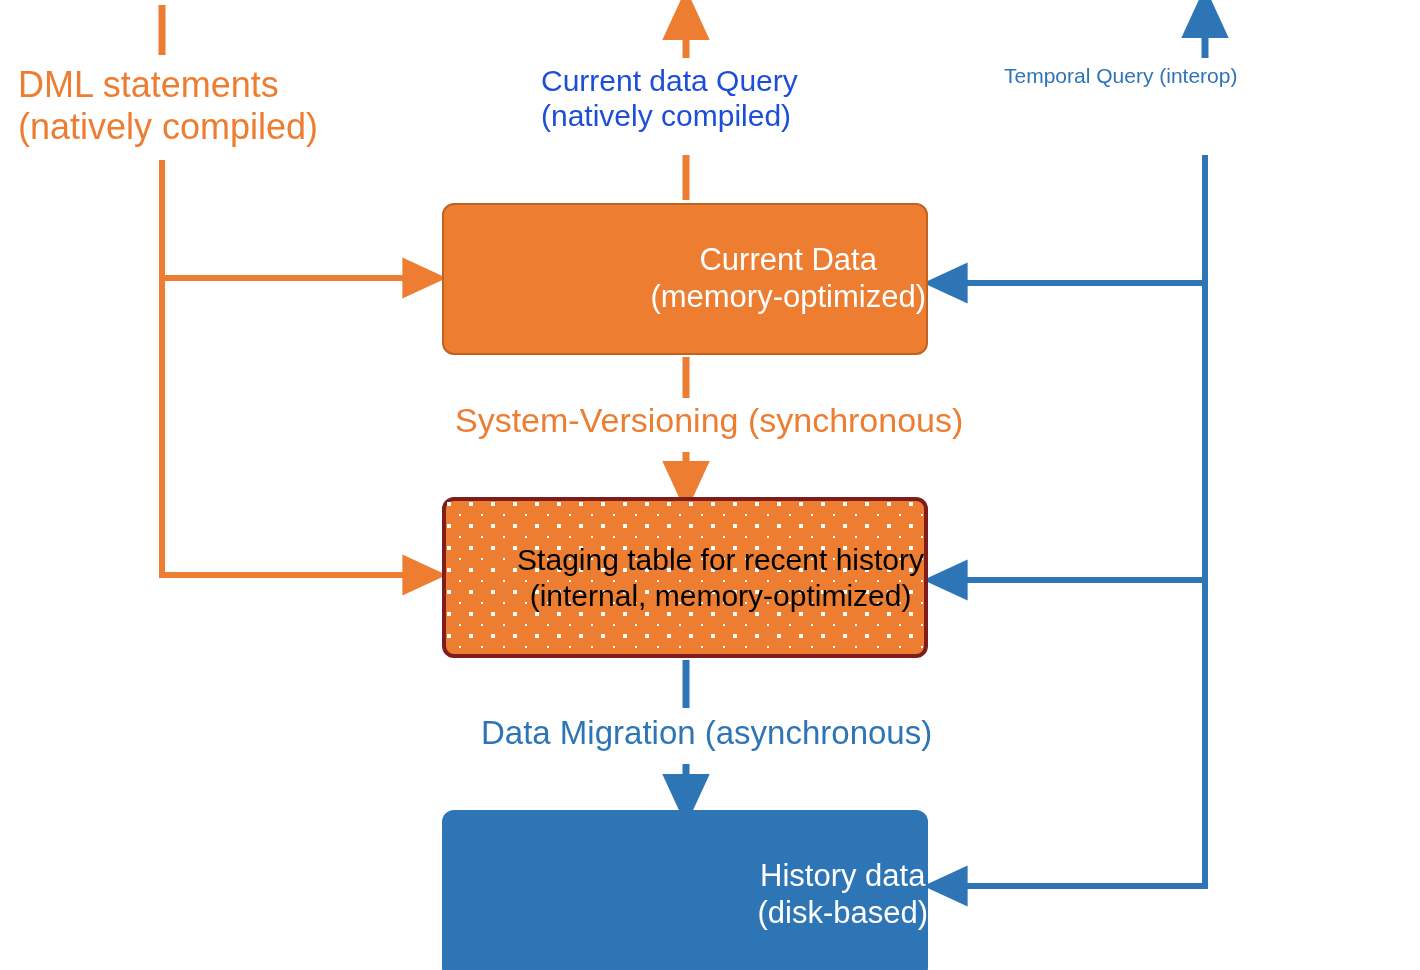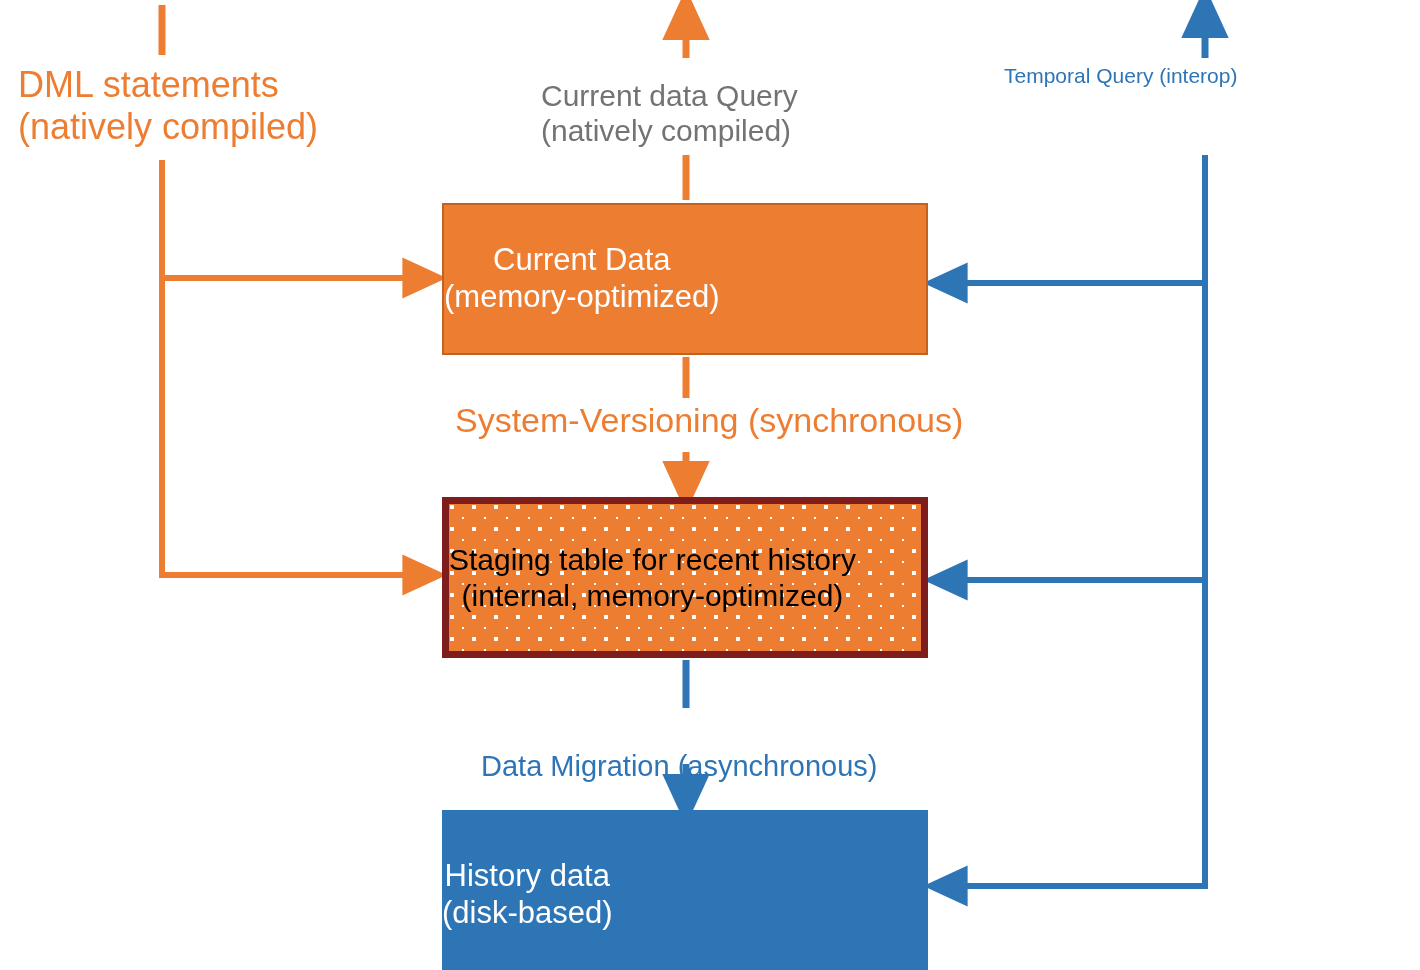--- a/index.html
+++ b/index.html
@@ -18,38 +18,39 @@
     position: absolute;
     left: 0; top: 0;
     width: 1420px;
     height: 970px;
   }
   .node {
     position: absolute;
     box-sizing: border-box;
     display: flex;
     align-items: center;
-    justify-content: flex-start;
+    justify-content: flex-end;
     text-align: center;
     line-height: 1.18;
     white-space: pre-line;
+    border-radius: 12px;
   }
   #node-current-data {
     left: 442px; top: 203px;
     width: 486px; height: 152px;
     background: #ED7D31;
     border: 2px solid #C1631F;
     color: #ffffff;
     font-size: 31px;
   }
   #node-staging-table {
     left: 442px; top: 497px;
     width: 486px; height: 161px;
     background: #ED7D31;
-    border: 7px solid #7f1d1d;
+    border: 4px solid #7f1d1d;
     color: #000000;
     font-size: 30px;
   }
   #node-staging-table .dots {
     position: absolute;
     left: 0; top: 0; right: 0; bottom: 0;
     background-image:
       radial-gradient(circle at 3px 3px, #ffffff 2.1px, rgba(255,255,255,0) 2.4px),
       radial-gradient(circle at 3px 3px, #ffffff 1.2px, rgba(255,255,255,0) 1.5px);
     background-size: 22px 22px, 22px 22px;
@@ -71,39 +72,38 @@
     position: absolute;
     white-space: pre-line;
     line-height: 1.16;
   }
   #label-dml {
     left: 18px; top: 64px;
     font-size: 36px;
     color: #ED7D31;
   }
   #label-current-query {
-    left: 541px; top: 79px;
+    left: 541px; top: 64px;
     font-size: 30px;
-    color: #737373;
+    color: #1d4ed8;
   }
   #label-temporal-query {
     left: 1004px; top: 64px;
     font-size: 21px;
     color: #2E75B6;
   }
   #label-system-versioning {
     left: 455px; top: 401px;
     font-size: 34px;
     color: #ED7D31;
   }
   #label-data-migration {
     left: 481px; top: 714px;
-    font-size: 29px;
+    font-size: 33px;
     color: #2E75B6;
-    margin-top: 36px;
   }
 </style>
 </head>
 <body>
 
 <svg id="canvas" viewBox="0 0 1420 970" xmlns="http://www.w3.org/2000/svg">
   <defs>
     <marker id="arrow-orange" markerWidth="8" markerHeight="8" refX="4.6" refY="4" orient="auto" markerUnits="strokeWidth">
       <path d="M0,0.6 L7.4,4 L0,7.4 Z" fill="#ED7D31"></path>
     </marker>

